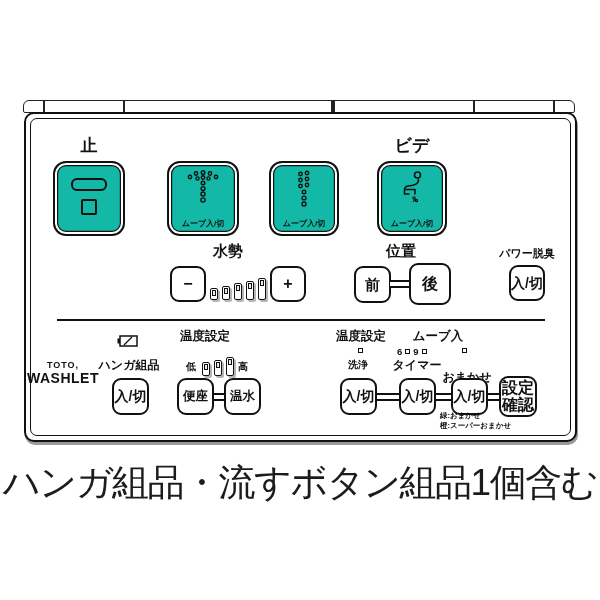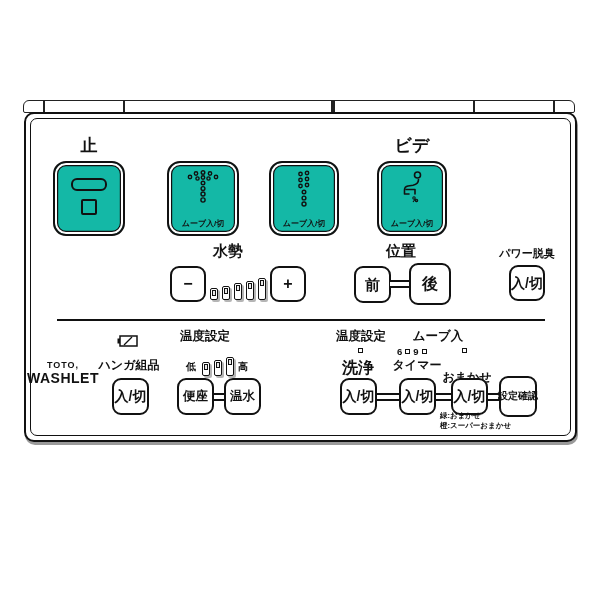--- a/index.html
+++ b/index.html
@@ -182,43 +182,44 @@
       </div>
     <div class="bar">
         <span class="bar-dot"></span>
       </div>
     <div class="bar">
         <span class="bar-dot"></span>
       </div>
   </div>
   <div class="abs lbl" style="left:228px;top:361px;width:30px;font-size:10px">高</div>
 
-  <div class="abs lbl" style="left:318px;top:359px;width:80px;font-size:16px">洗浄</div>
+  <div class="abs lbl" style="left:318px;top:359px;width:80px;font-size:10px">洗浄</div>
   <div class="abs lbl" style="left:377px;top:359px;width:80px;font-size:12px">タイマー</div>
   <div class="abs lbl" style="left:427px;top:371px;width:80px;font-size:12px">おまかせ</div>
 
   <div class="abs brand" style="left:18px;top:360px;width:90px">
     <div style="font-size:9px;letter-spacing:1px">TOTO,</div>
     <div style="font-size:14px;letter-spacing:.5px">WASHLET</div>
   </div>
 
   <div class="abs sm-btn" style="left:112px;top:378px;width:37px;height:37px">入/切</div>
 
   <div class="abs sm-btn" style="left:177px;top:378px;width:37px;height:37px;font-size:12.5px">便座</div>
   <div class="abs rail" style="left:214px;top:393px;width:10px"></div>
   <div class="abs sm-btn" style="left:224px;top:378px;width:37px;height:37px;font-size:12.5px">温水</div>
 
   <div class="abs sm-btn" style="left:340px;top:378px;width:37px;height:37px">入/切</div>
   <div class="abs rail" style="left:377px;top:393px;width:22px"></div>
   <div class="abs sm-btn" style="left:399px;top:378px;width:37px;height:37px">入/切</div>
   <div class="abs rail" style="left:436px;top:393px;width:15px"></div>
   <div class="abs sm-btn" style="left:451px;top:378px;width:37px;height:37px">入/切</div>
   <div class="abs rail" style="left:488px;top:393px;width:11px"></div>
-  <div class="abs sm-btn" style="left:499px;top:376px;width:38px;height:41px;flex-direction:row;font-size:10px">
+  <div class="abs sm-btn" style="left:499px;top:376px;width:38px;height:41px;flex-direction:column;font-size:16px">
     <span>設定</span>
     <span>確認</span>
   </div>
 
   <div class="abs note" style="left:440px;top:411px">緑:おまかせ</div>
   <div class="abs note" style="left:440px;top:421px">橙:スーパーおまかせ</div>
 
+  <div class="abs caption">ハンガ組品・流すボタン組品1個含む</div>
 
 </div>
 
 </body></html>

